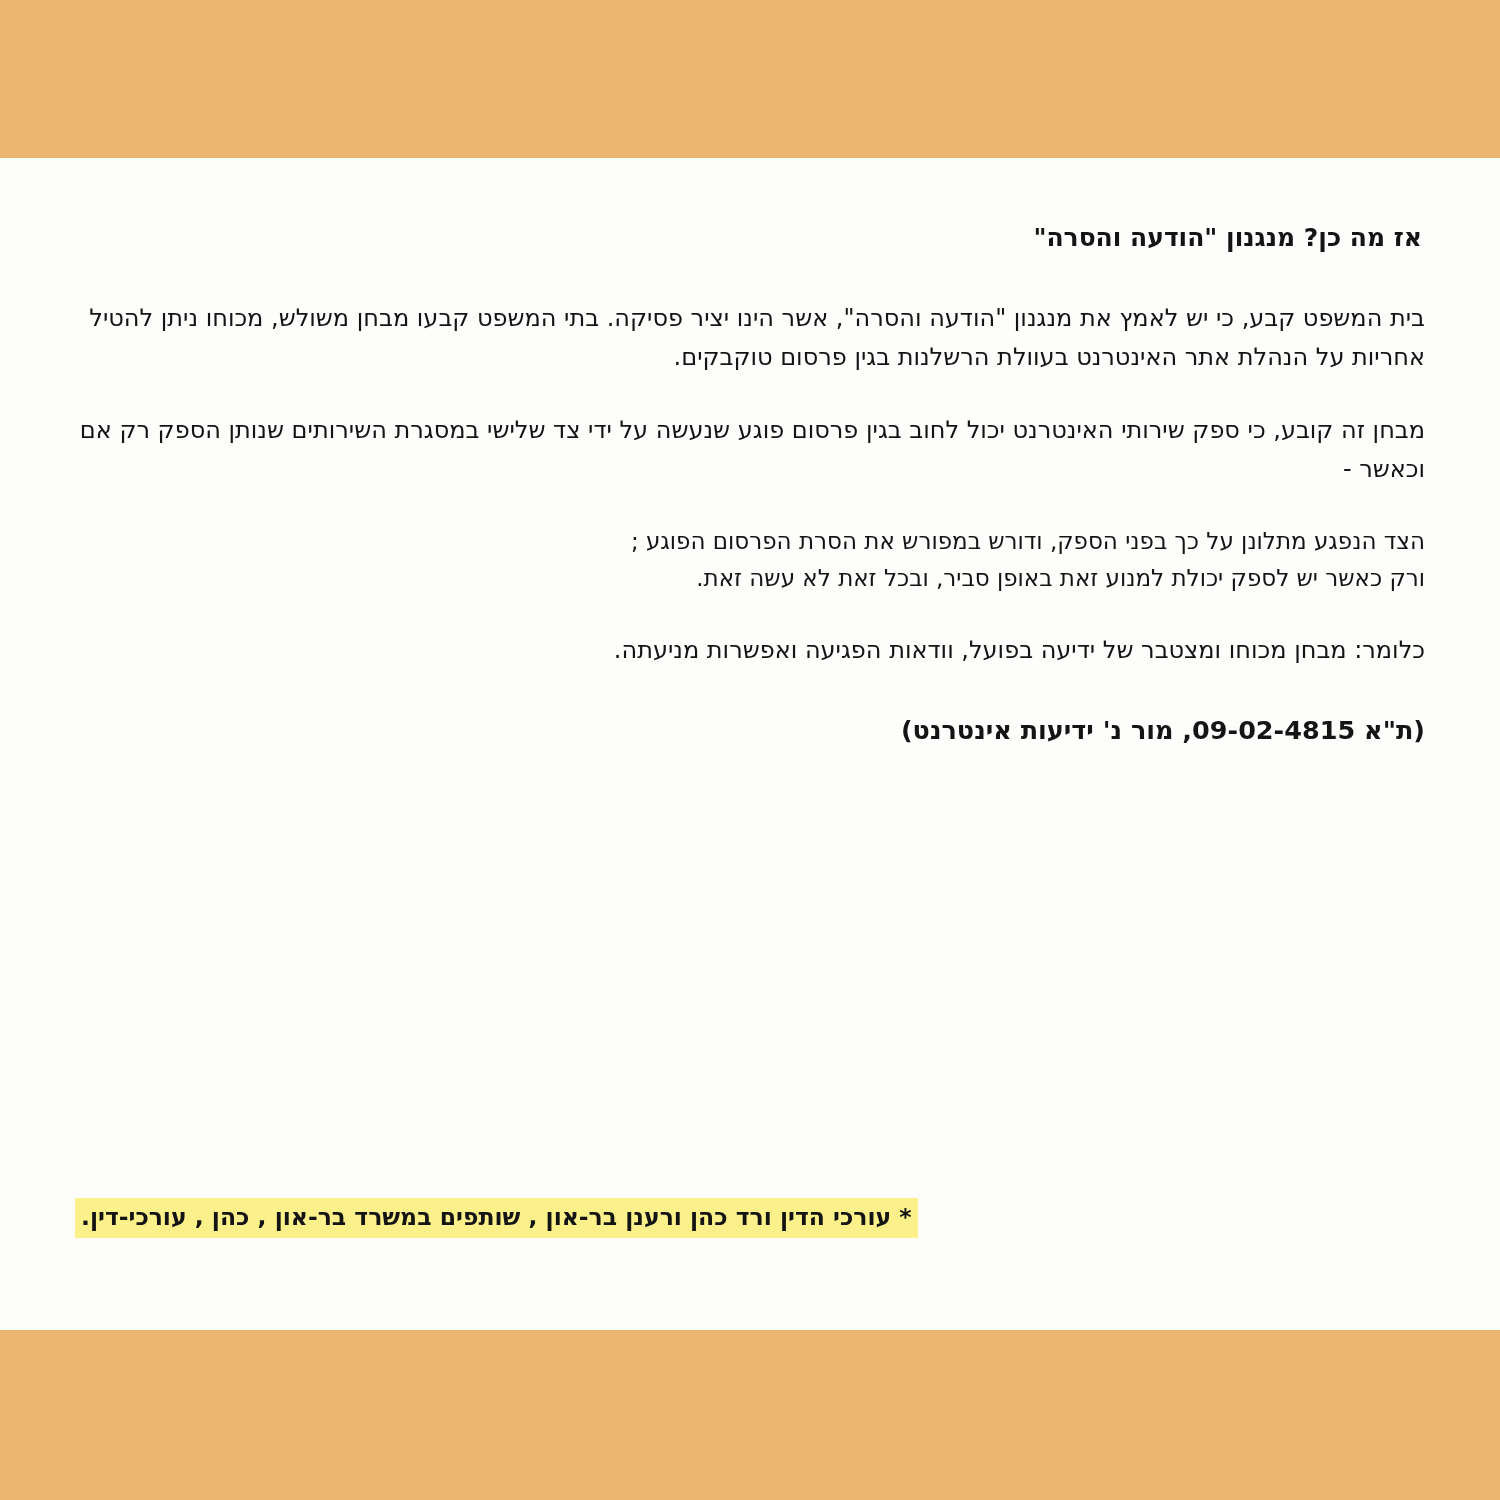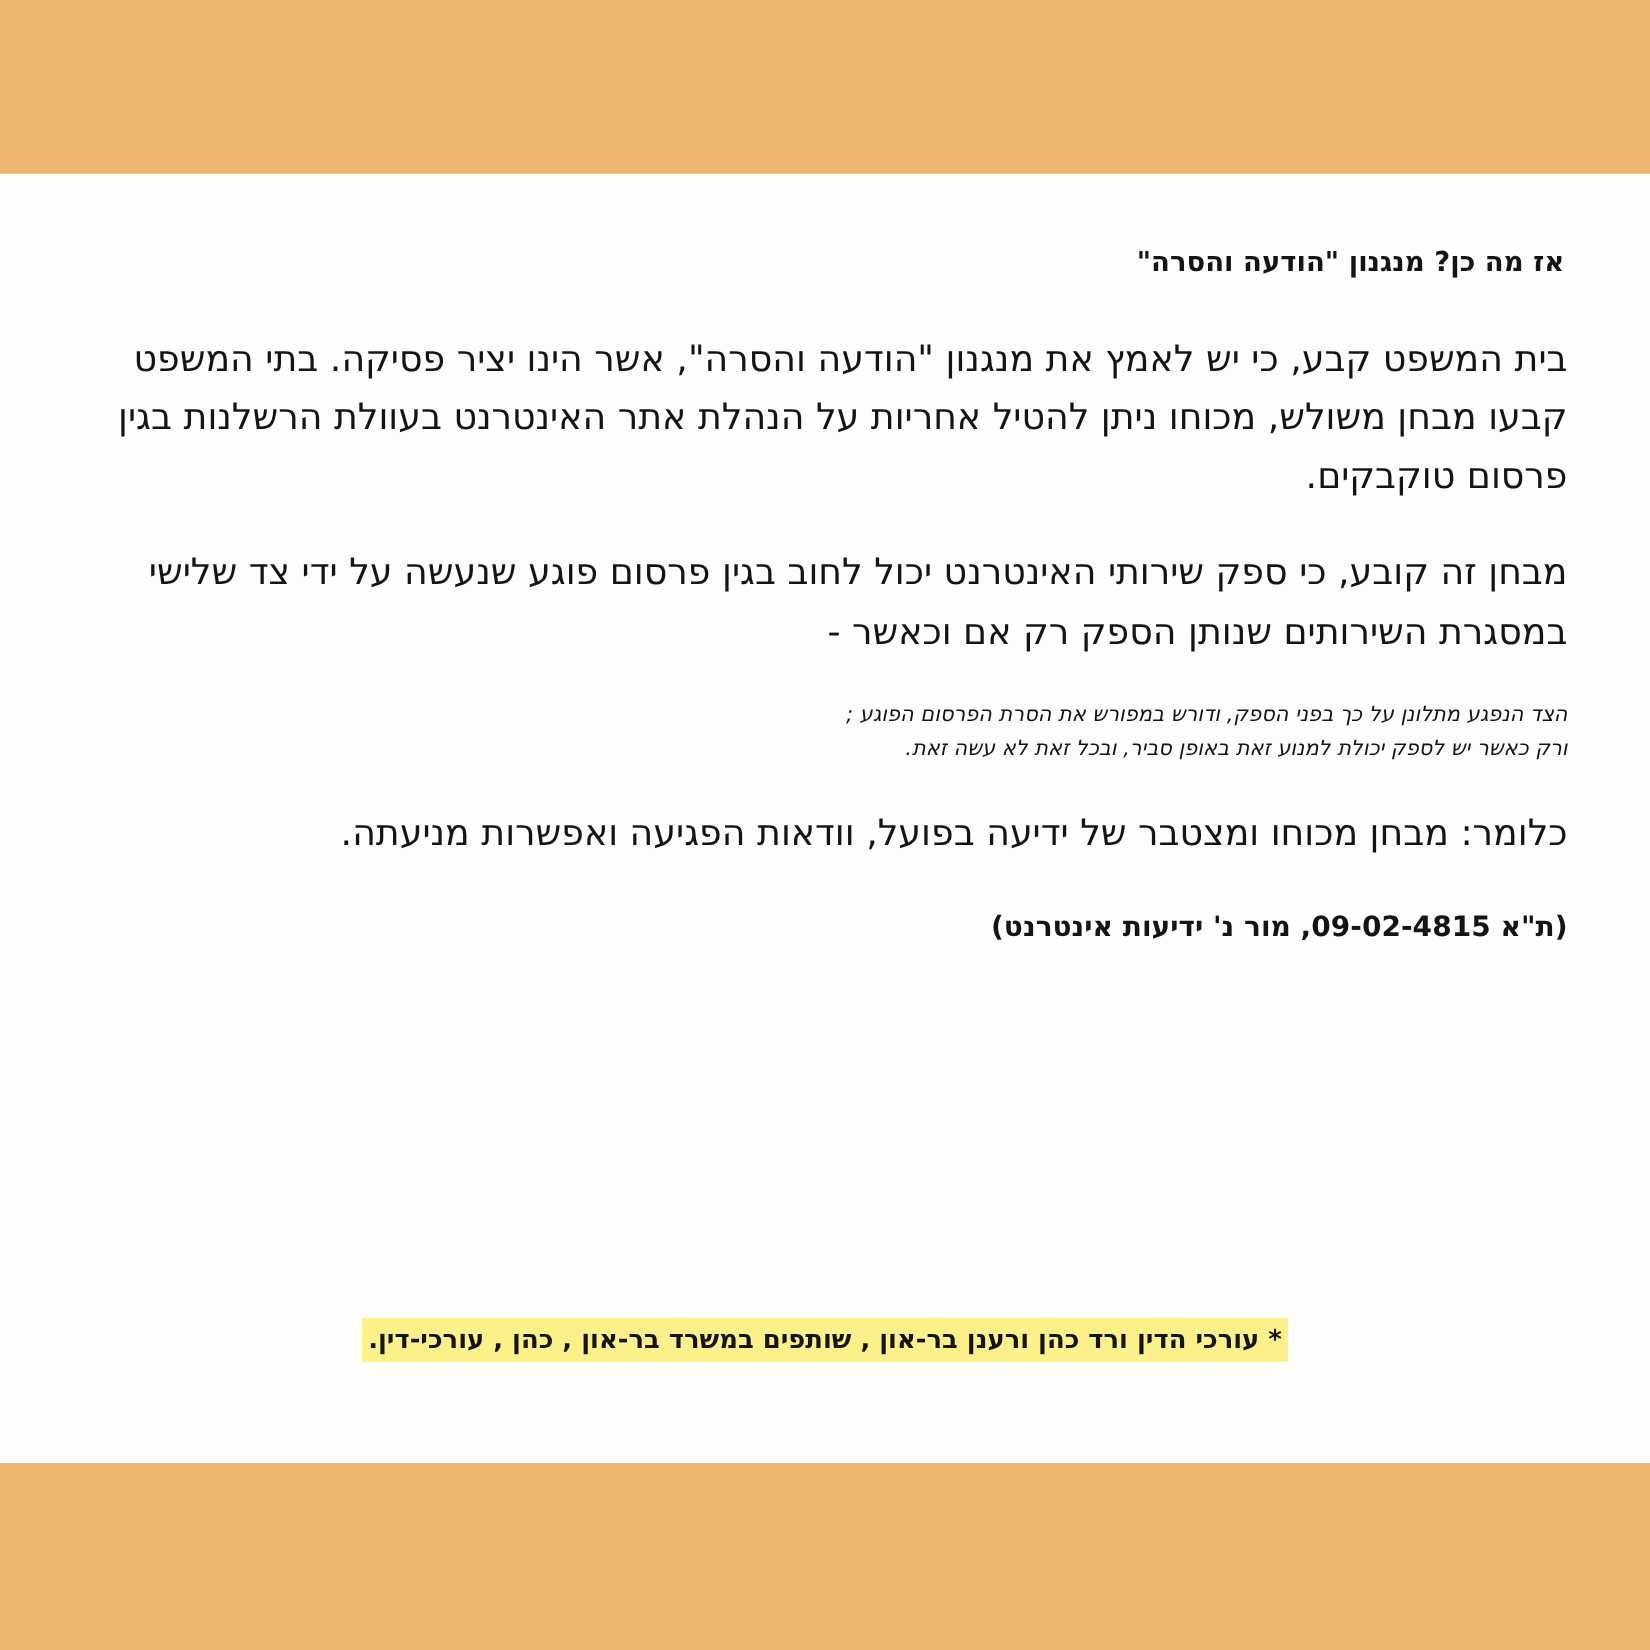--- a/index.html
+++ b/index.html
@@ -55,51 +55,50 @@
     color: #141414;
   }
   .heading {
     font-weight: bold;
     font-size: 25px;
     line-height: 1.4;
     margin: 0 0 44px 0;
     padding-right: 3px;
   }
   p.para {
-    font-size: 33px;
+    font-size: 24px;
     line-height: 1.62;
     margin: 0 0 34px 0;
     letter-spacing: 0px;
   }
   p.para.tight {
     margin-bottom: 34px;
   }
   .lines-block {
-    font-size: 19px;
+    font-size: 23px;
     line-height: 1.62;
     margin: 0 0 34px 0;
-    font-style: italic;
   }
   .lines-block .ln {
     display: block;
   }
   .citation {
     font-size: 25.5px;
     font-weight: bold;
     line-height: 1.6;
     margin: 0;
     padding-top: 6px;
   }
   .footnote-wrap {
     position: absolute;
     right: 75px;
     left: 75px;
     top: 1040px;
     direction: rtl;
-    text-align: center;
+    text-align: left;
   }
   .footnote {
     display: inline-block;
     background: #fbf08a;
     font-size: 23.5px;
     font-weight: bold;
     line-height: 1.5;
     color: #141414;
     padding: 2px 6px 3px 6px;
   }

